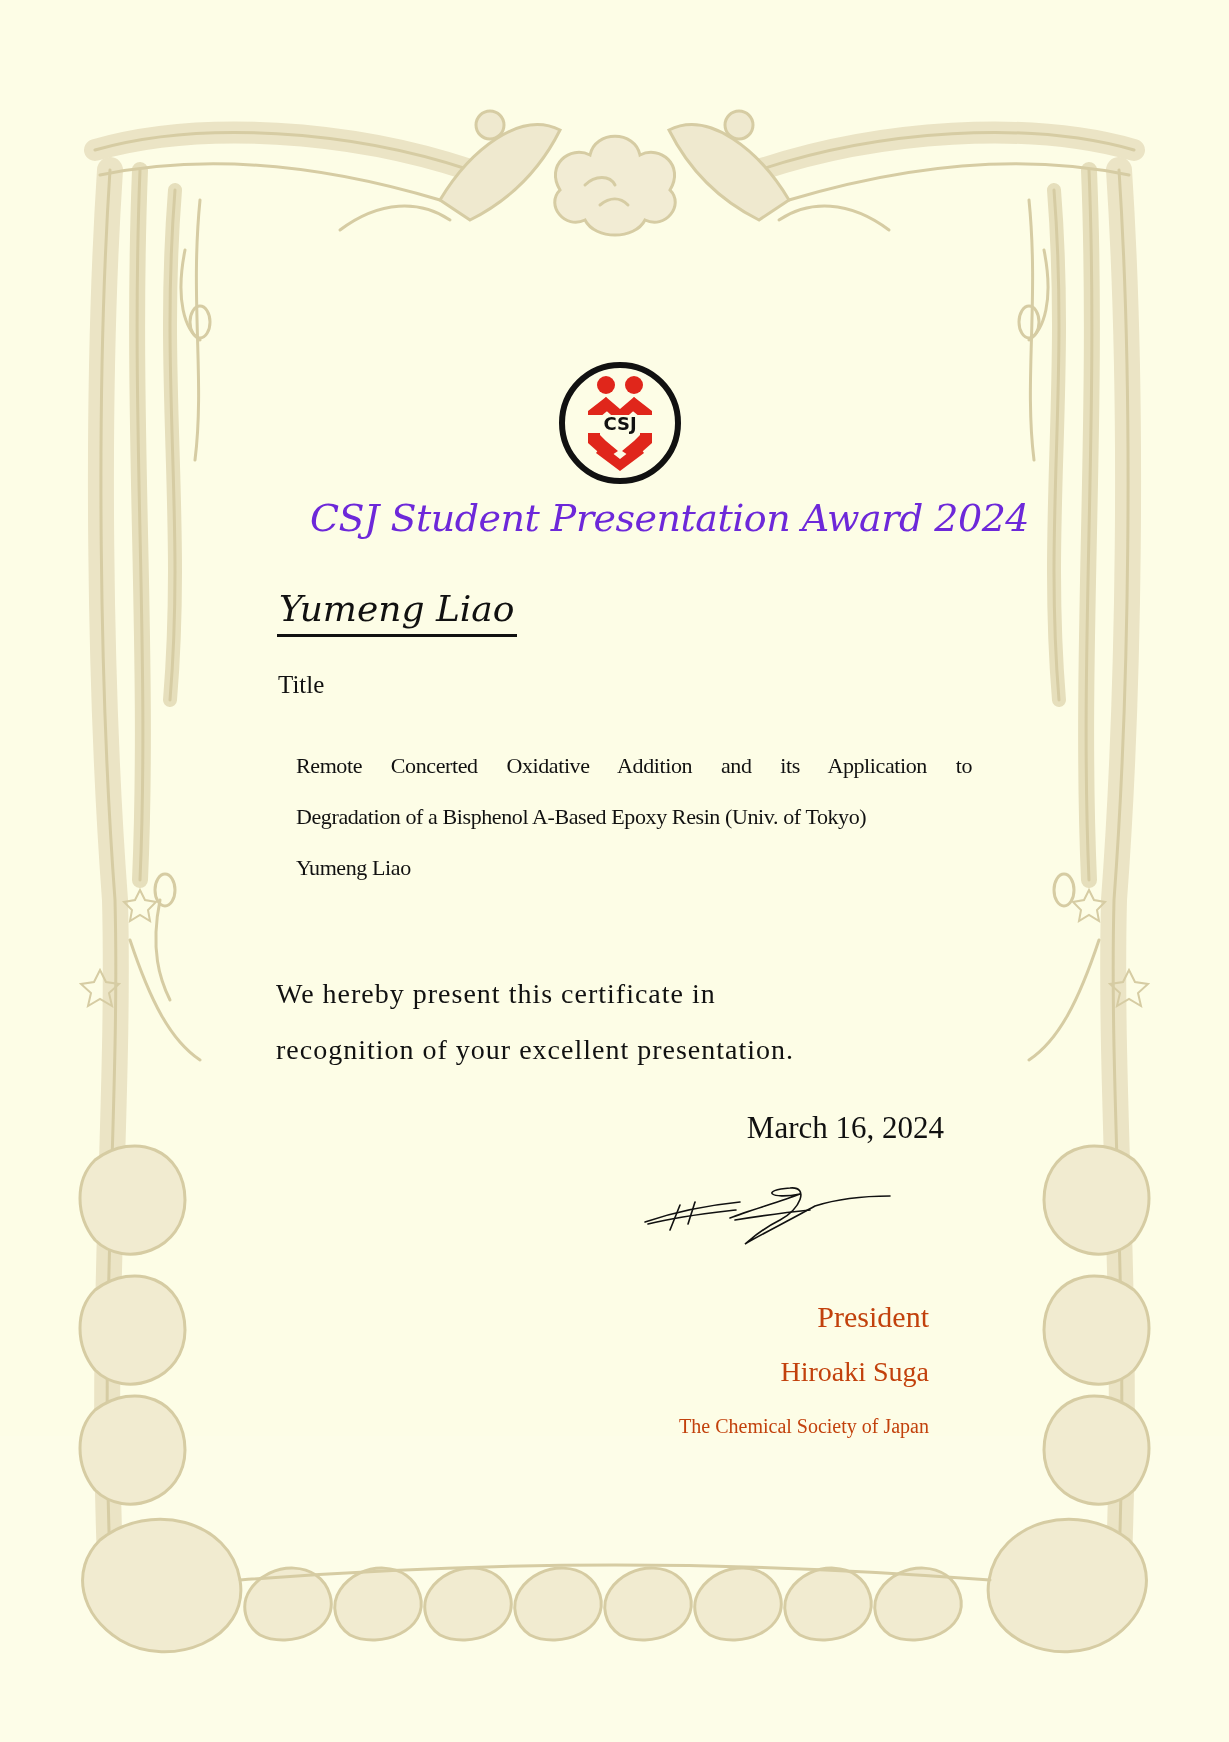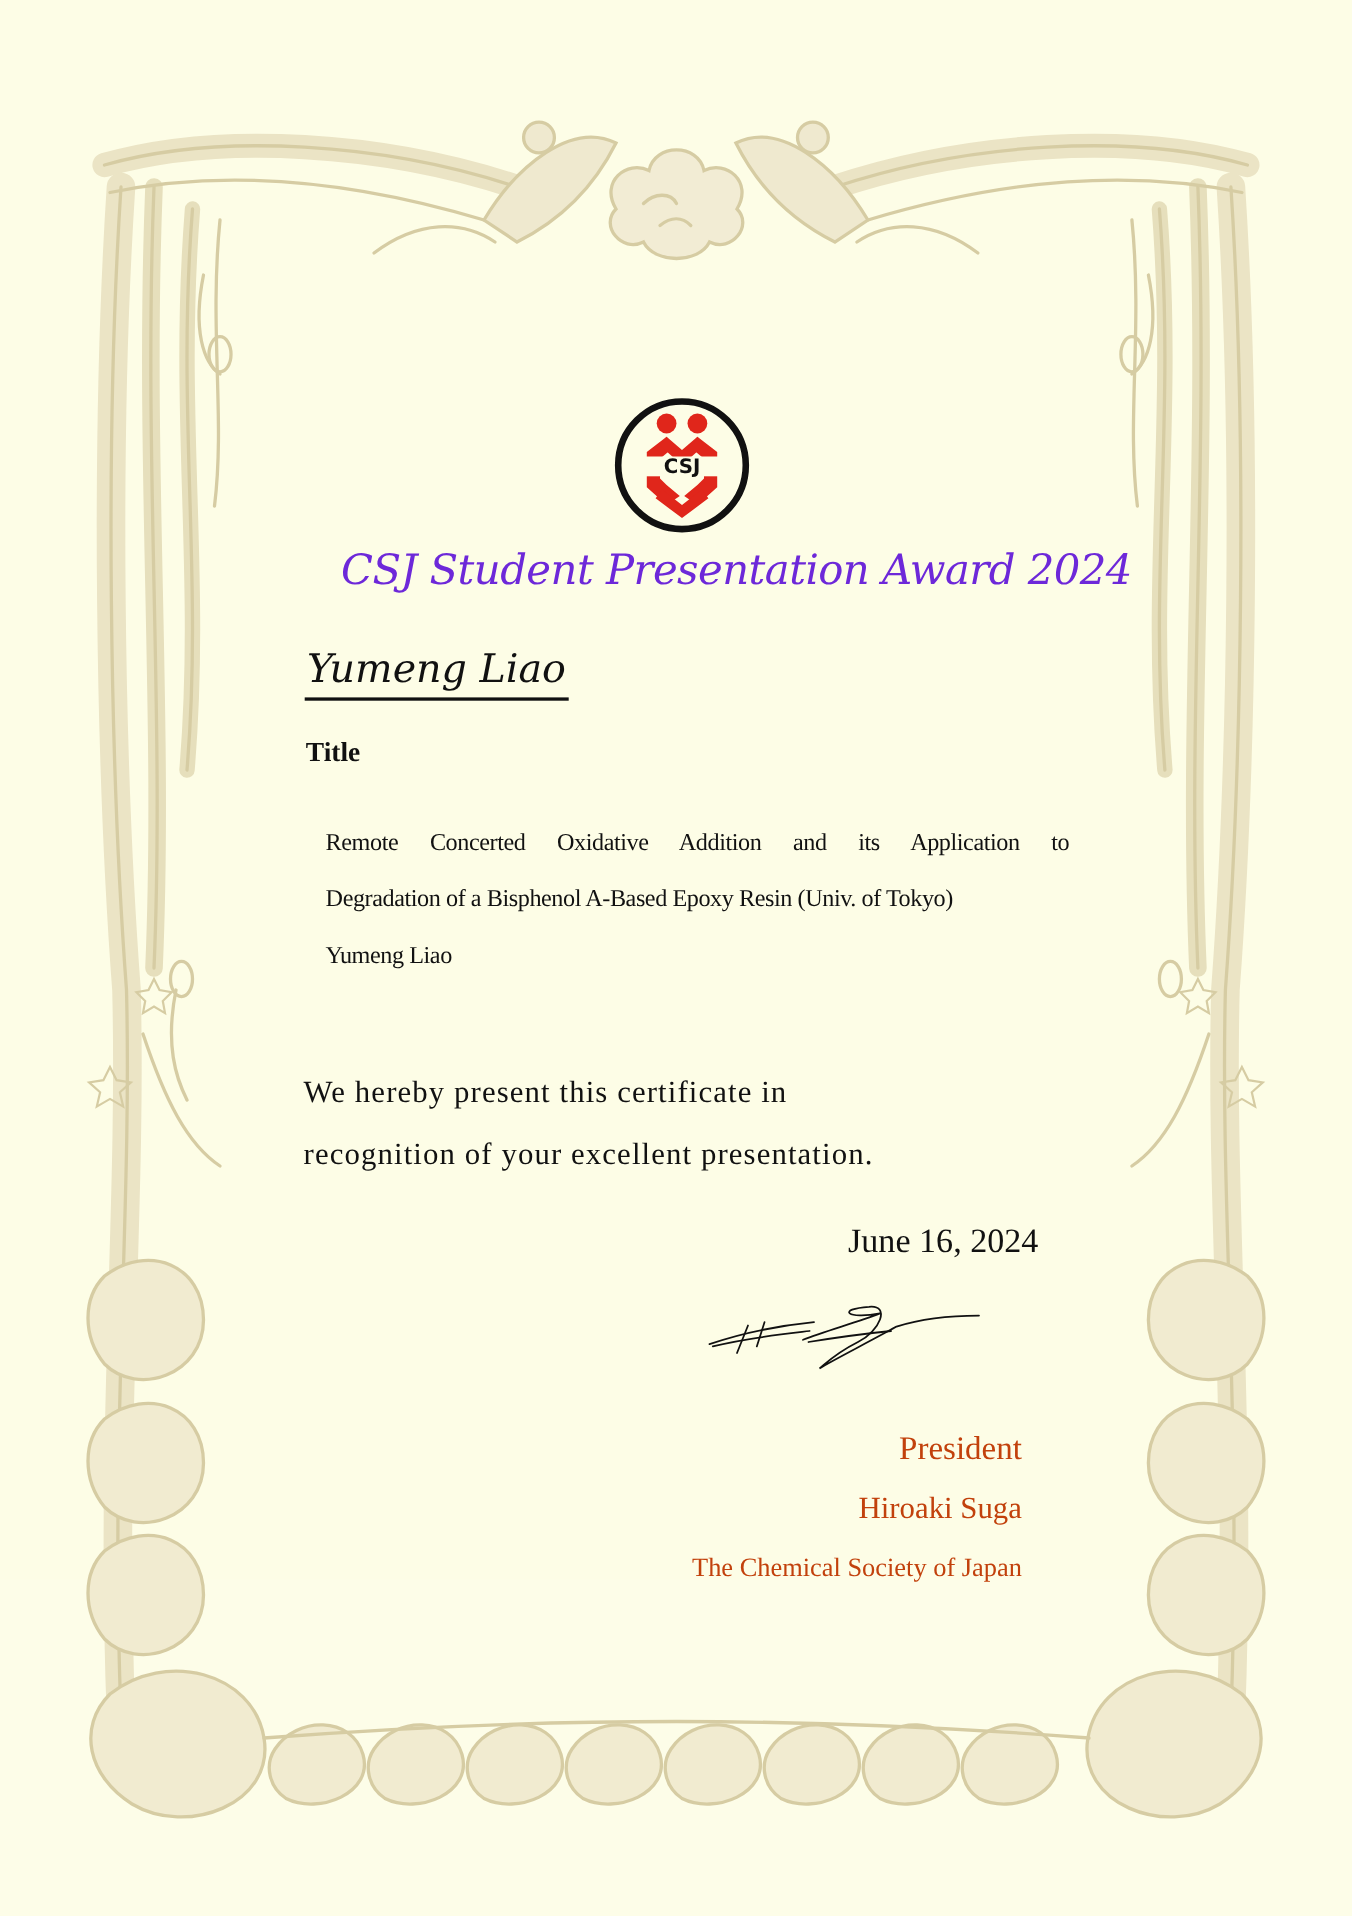--- a/index.html
+++ b/index.html
@@ -59,21 +59,20 @@
       padding: 0 2px 2px 2px;
       border-bottom: 3px solid #111;
       line-height: 46px;
     }
     .title-label {
       position: absolute;
       left: 278px;
       top: 671px;
       font-size: 25px;
       color: #111;
-      font-weight: bold;
     }
     .presentation-block {
       position: absolute;
       left: 296px;
       top: 740px;
       width: 676px;
       font-size: 22px;
       line-height: 51px;
       color: #111;
       letter-spacing: -0.4px;
@@ -125,21 +124,21 @@
       font-size: 30px;
       line-height: 54px;
     }
     .sig-block .name {
       display: block;
       font-size: 28px;
       line-height: 56px;
     }
     .sig-block .org {
       display: block;
-      font-size: 24px;
+      font-size: 20px;
       line-height: 52px;
       margin-left: 16px;
     }
   </style>
 </head>
 <body>
 
 <div class="page">
 
   <svg class="border-svg" viewBox="0 0 1229 1742" xmlns="http://www.w3.org/2000/svg">
@@ -248,21 +247,21 @@
     <span class="line justify">Remote Concerted Oxidative Addition and its Application to</span>
     <span class="line">Degradation of a Bisphenol A-Based Epoxy Resin (Univ. of Tokyo)</span>
     <span class="line">Yumeng Liao</span>
   </div>
 
   <div class="statement">
     <span class="line">We hereby present this certificate in</span>
     <span class="line">recognition of your excellent presentation.</span>
   </div>
 
-  <div class="date">June 16, 2024</div>
+  <div class="date">March 16, 2024</div>
 
   <svg class="signature" viewBox="0 0 260 70" xmlns="http://www.w3.org/2000/svg">
     <g fill="none" stroke="#111" stroke-width="1.6" stroke-linecap="round">
       <path d="M5 42 C 40 30, 70 25, 100 22"></path>
       <path d="M8 44 C 40 36, 70 33, 96 30"></path>
       <path d="M40 25 L 30 50"></path>
       <path d="M55 22 L 48 44"></path>
       <path d="M90 38 C 110 30, 140 22, 160 14 C 130 20, 120 10, 150 8 C 170 6, 160 30, 140 40 C 120 50, 110 60, 105 64 C 120 55, 150 40, 175 26 C 200 18, 230 16, 250 16"></path>
       <path d="M95 40 C 120 36, 150 32, 170 30"></path>
     </g>

